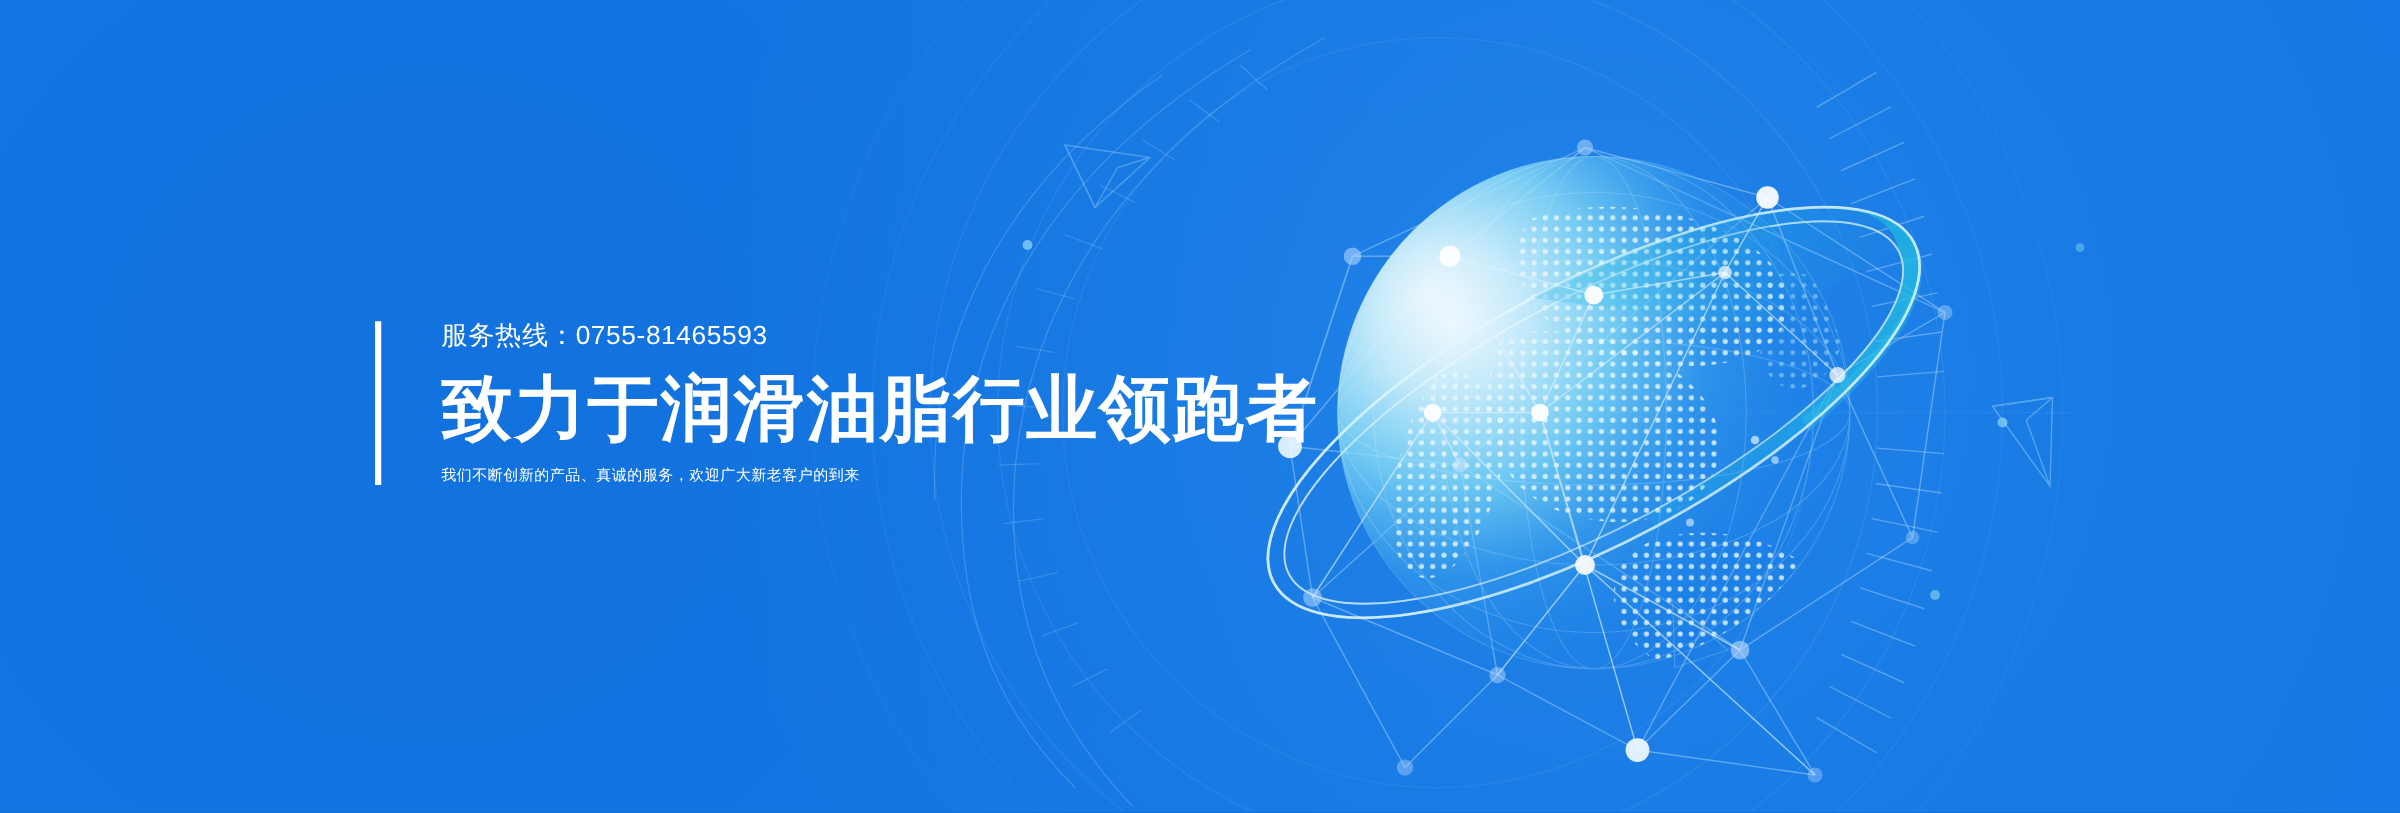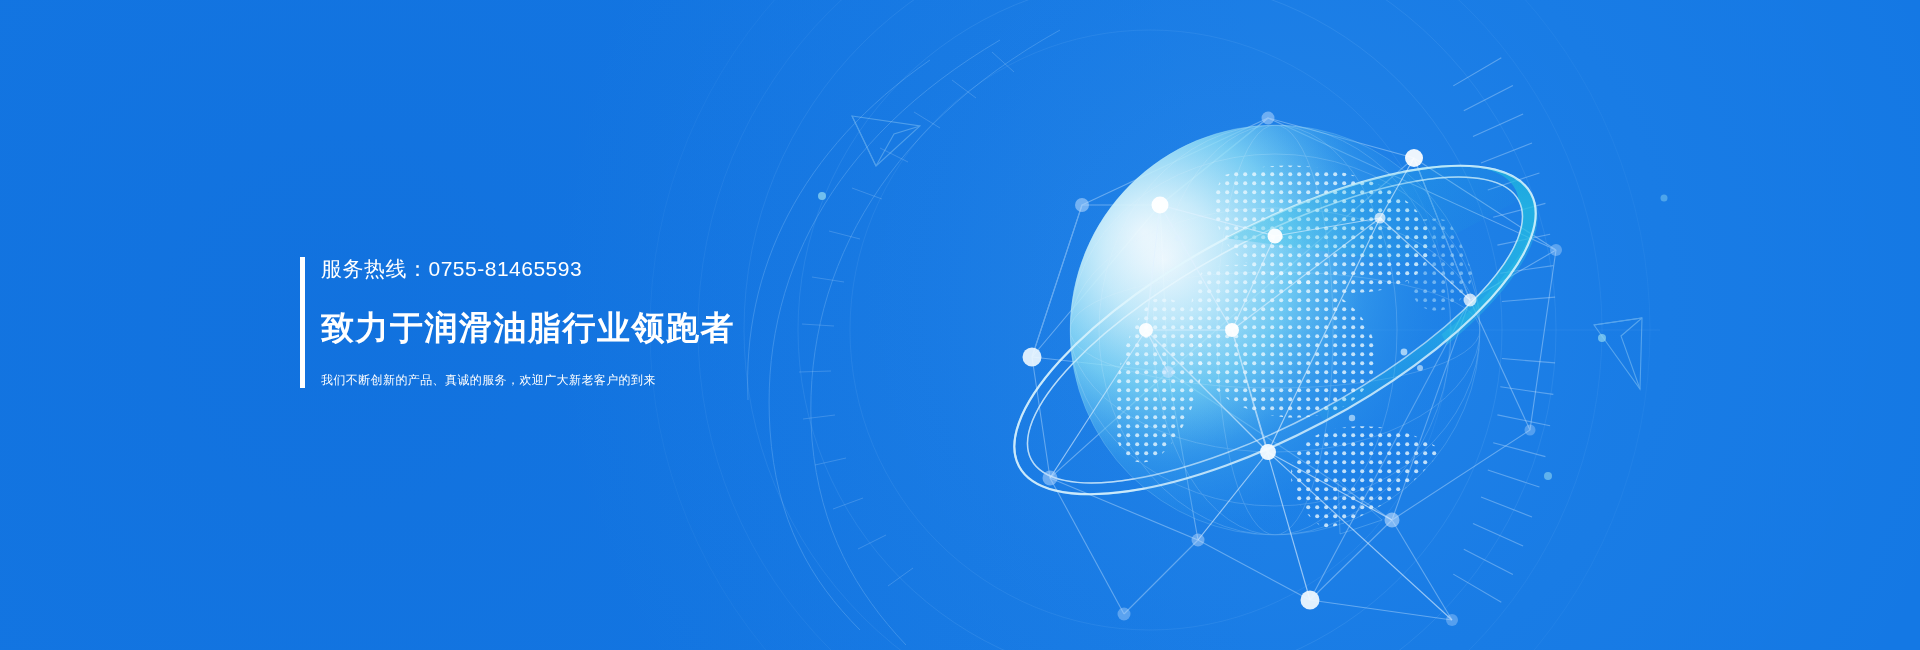--- a/index.html
+++ b/index.html
@@ -37,40 +37,40 @@
     height: 650px;
     pointer-events: none;
   }
 
   
   #text-block {
     position: absolute;
     left: 300px;
     top: 257px;
     height: 131px;
-    padding-left: 16px;
+    padding-left: 48px;
     box-sizing: border-box;
     border-left: 5px solid #ffffff;
     display: flex;
     flex-direction: column;
     justify-content: space-between;
   }
 
   #hotline {
     color: #ffffff;
     font-size: 21px;
     line-height: 1;
     letter-spacing: 0.5px;
     white-space: nowrap;
     margin-top: 1px;
   }
 
   #headline {
     color: #ffffff;
-    font-size: 33px;
+    font-size: 57px;
     font-weight: bold;
     line-height: 1;
     letter-spacing: 1.5px;
     white-space: nowrap;
     margin-top: 2px;
   }
 
   #subheadline {
     color: #ffffff;
     font-size: 12px;

